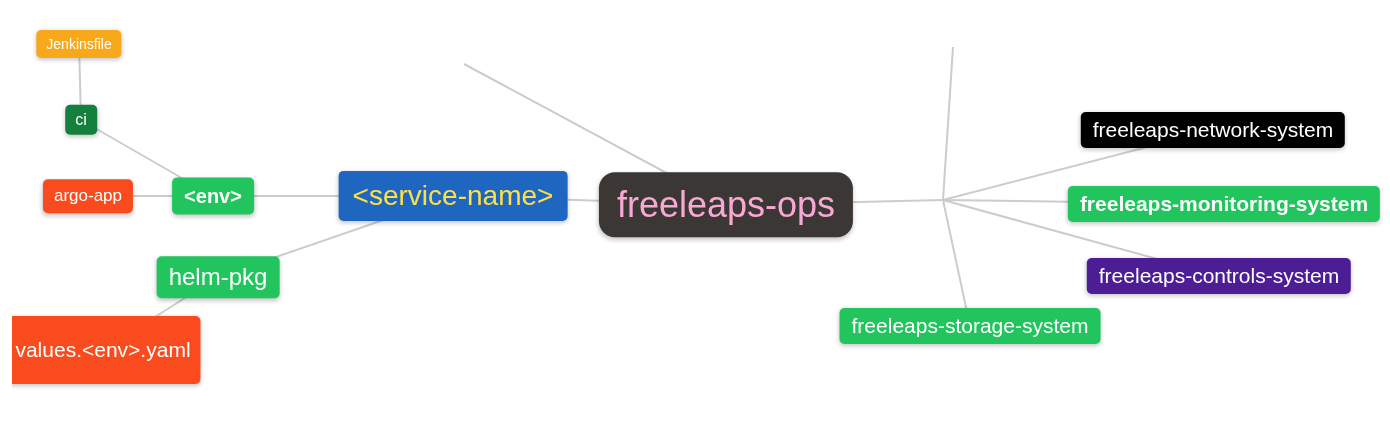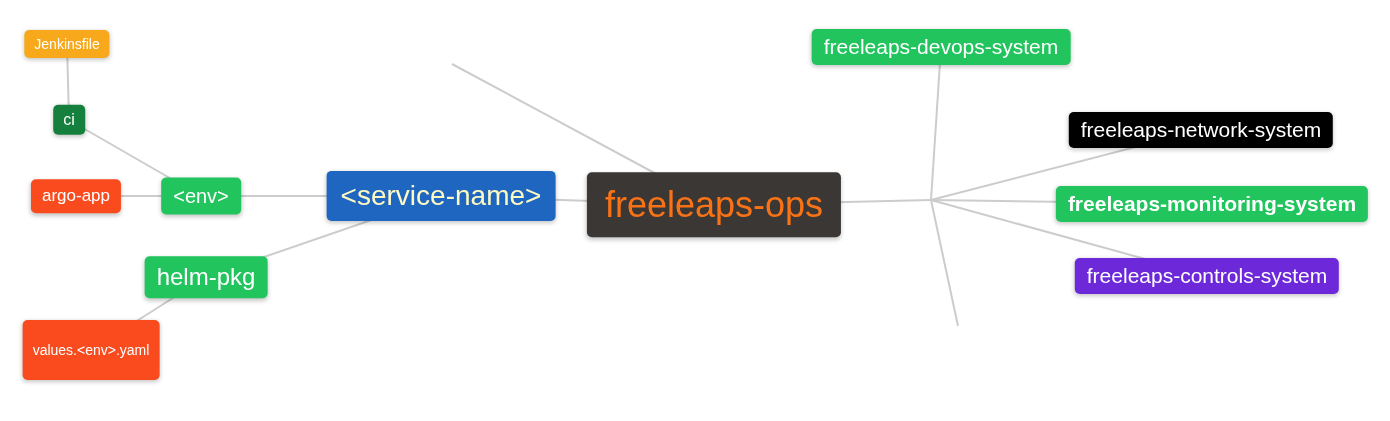--- a/index.html
+++ b/index.html
@@ -7,20 +7,21 @@
     padding: 0;
     background: #ffffff;
     font-family: "Liberation Sans", sans-serif;
   }
   .canvas {
     position: relative;
     width: 1378px;
     height: 421px;
     overflow: hidden;
     background: #ffffff;
+    margin-left: 12px;
   }
   .edges {
     position: absolute;
     left: 0;
     top: 0;
     z-index: 1;
   }
   .node {
     position: absolute;
     transform: translate(-50%, -50%);
@@ -51,22 +52,22 @@
       <line x1="931" y1="200" x2="941" y2="47" stroke="#cccccc" stroke-width="2"></line>
       <line x1="931" y1="200" x2="1201" y2="130" stroke="#cccccc" stroke-width="2"></line>
       <line x1="931" y1="200" x2="1212" y2="204" stroke="#cccccc" stroke-width="2"></line>
       <line x1="931" y1="200" x2="1207" y2="276" stroke="#cccccc" stroke-width="2"></line>
       <line x1="931" y1="200" x2="958" y2="326" stroke="#cccccc" stroke-width="2"></line>
     </svg>
 
 <div class="node" style="left: 67px; top: 44px; font-size: 14px; padding: 6px 10px; background: rgb(248, 168, 27); color: rgb(255, 255, 255);">Jenkinsfile</div>
     <div class="node" style="left: 69px; top: 120px; font-size: 16px; padding: 6px 10px; background: #15803d; color: rgb(255, 255, 255);">ci</div>
     <div class="node" style="left: 76px; top: 196px; font-size: 17px; padding: 7px 11px; background: rgb(249, 75, 30); color: rgb(255, 255, 255);">argo-app</div>
-    <div class="node" style="left: 201px; top: 196px; font-size: 20px; padding: 7px 12px; background: rgb(33, 196, 93); color: rgb(255, 255, 255);">&lt;env&gt;</div>
+    <div class="node" style="left: 201px; top: 196px; font-size: 20px; padding: 7px 12px; background: rgb(33, 196, 93); color: rgb(255, 255, 255); font-weight: bold;">&lt;env&gt;</div>
     <div class="node" style="left: 206px; top: 277px; font-size: 24px; padding: 7px 12px; background: rgb(33, 196, 93); color: rgb(255, 255, 255);">helm-pkg</div>
-    <div class="node" style="left: 91px; top: 350px; font-size: 14px; padding: 22px 10px; background: rgb(249, 75, 30); color: rgb(255, 255, 255);">values.&lt;env&gt;.yaml</div>
-    <div class="node" style="left: 441px; top: 196px; font-size: 28px; padding: 9px 14px; background: rgb(30, 102, 192); color: #fef9c3;">&lt;service-name&gt;</div>
-    <div class="node" style="left: 714px; top: 205px; font-size: 36px; padding: 12px 18px; background: rgb(59, 55, 53); color: #f97316;">freeleaps-ops</div>
-    <div class="node" style="left: 941px; top: 47px; font-size: 21px; padding: 6px 12px; background: rgb(33, 196, 93); color: rgb(255, 255, 255);">freeleaps-devops-system</div>
+    <div class="node" style="left: 91px; top: 350px; font-size: 21px; padding: 22px 10px; background: rgb(249, 75, 30); color: rgb(255, 255, 255);">values.&lt;env&gt;.yaml</div>
+    <div class="node" style="left: 441px; top: 196px; font-size: 28px; padding: 9px 14px; background: rgb(30, 102, 192); color: #fde047;">&lt;service-name&gt;</div>
+    <div class="node" style="left: 714px; top: 205px; font-size: 36px; padding: 12px 18px; background: rgb(59, 55, 53); color: #f9a8d4; border-radius: 16px;">freeleaps-ops</div>
     <div class="node" style="left: 1201px; top: 130px; font-size: 21px; padding: 6px 12px; background: #000000; color: rgb(255, 255, 255);">freeleaps-network-system</div>
     <div class="node" style="left: 1212px; top: 204px; font-size: 21px; padding: 6px 12px; background: rgb(33, 196, 93); color: rgb(255, 255, 255); font-weight: bold;">freeleaps-monitoring-system</div>
-    <div class="node" style="left: 1207px; top: 276px; font-size: 21px; padding: 6px 12px; background: #6d28d9; color: rgb(255, 255, 255);">freeleaps-controls-system</div>
+    <div class="node" style="left: 1207px; top: 276px; font-size: 21px; padding: 6px 12px; background: #4c1d95; color: rgb(255, 255, 255);">freeleaps-controls-system</div>
+    <div class="node" style="left: 958px; top: 326px; font-size: 21px; padding: 6px 12px; background: rgb(33, 196, 93); color: rgb(255, 255, 255);">freeleaps-storage-system</div>
   </div>
 
 </body></html>

